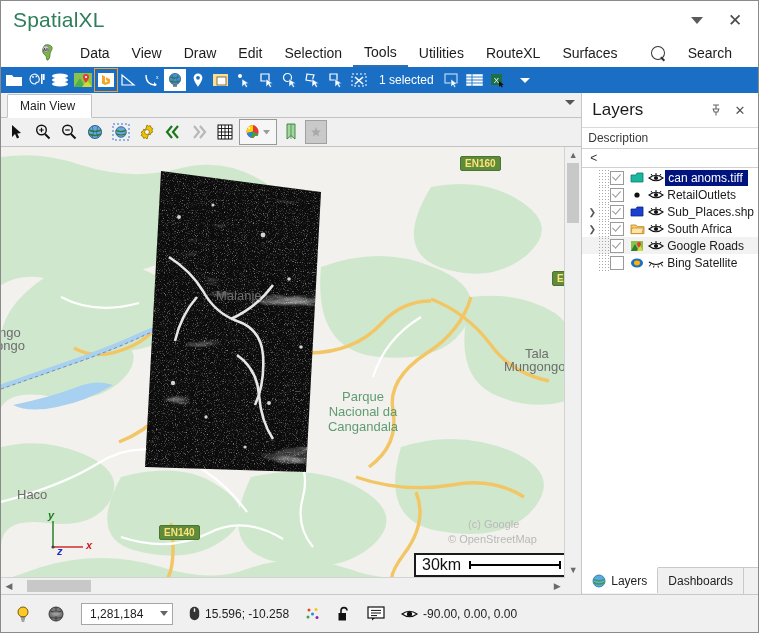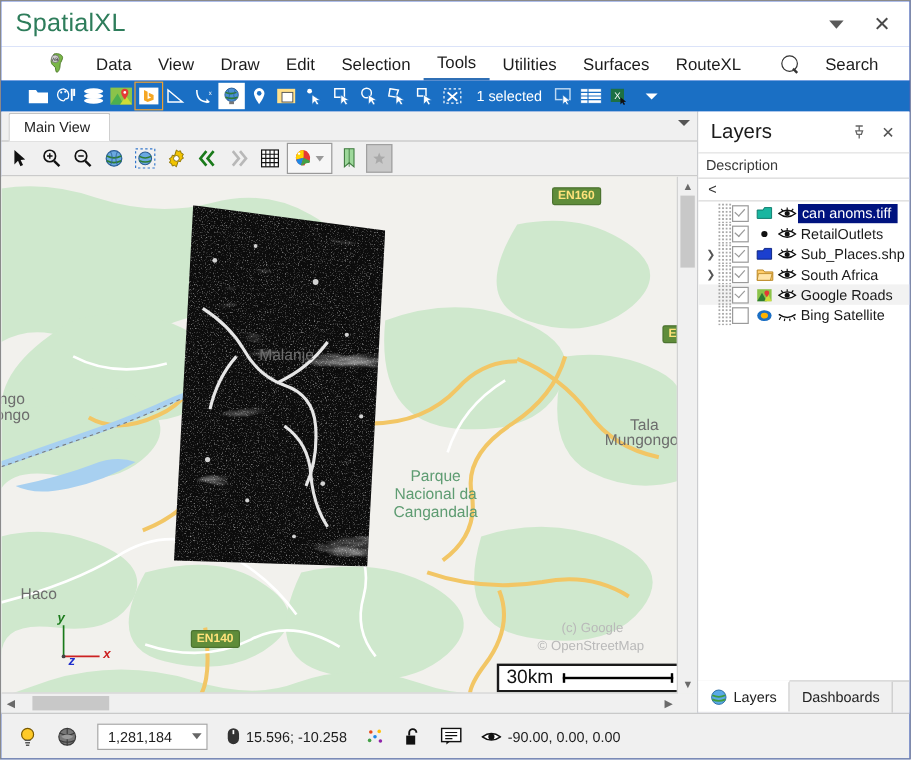--- a/index.html
+++ b/index.html
@@ -12,21 +12,21 @@
     font-size: 12px;
     color: #222;
     overflow: hidden;
     position: relative;
   }
   #app {
     width: 759px; height: 633px;
     position: relative;
     box-sizing: border-box;
     border: 1px solid #8a8a8a;
-    background: #1d4ed8;
+    background: #bef264;
     overflow: hidden;
   }
 
   
   .titlebar {
     height: 38px;
     background: #ffffff;
     position: relative;
     display: flex;
     align-items: center;
@@ -106,21 +106,21 @@
     background: #333;
     left: 4.4px; top: 11px;
   }
 
   
   .bluebar {
     height: 26px;
     background: #1a6fc4;
     display: flex;
     align-items: center;
-    padding-left: 20px;
+    padding-left: 2px;
     gap: 1px;
   }
   .tb {
     width: 22px; height: 22px;
     display: flex; align-items: center; justify-content: center;
     cursor: default;
     position: relative;
     flex: none;
   }
   .tb.boxed { outline: 1px solid #f0a030; }
@@ -501,22 +501,22 @@
         <text x="8" y="7.6" font-size="4" text-anchor="middle" fill="#222" font-family="Liberation Sans, sans-serif">AB</text>
       </svg>
     </div>
     <div class="menu-item">Data</div>
     <div class="menu-item">View</div>
     <div class="menu-item">Draw</div>
     <div class="menu-item">Edit</div>
     <div class="menu-item">Selection</div>
     <div class="menu-item active">Tools</div>
     <div class="menu-item">Utilities</div>
+    <div class="menu-item">RouteXL</div>
     <div class="menu-item">Surfaces</div>
-    <div class="menu-item">RouteXL</div>
     <div class="menu-search">
       <span class="srch-glyph"></span>
       <span>Search</span>
     </div>
   </div>
 
   <div class="bluebar">
     <div class="tb">
       <svg width="18" height="16" viewBox="0 0 18 16">
           <path d="M1 3 h6 l1.5 2 H17 v9 H1 Z" fill="#ffffff"></path>

